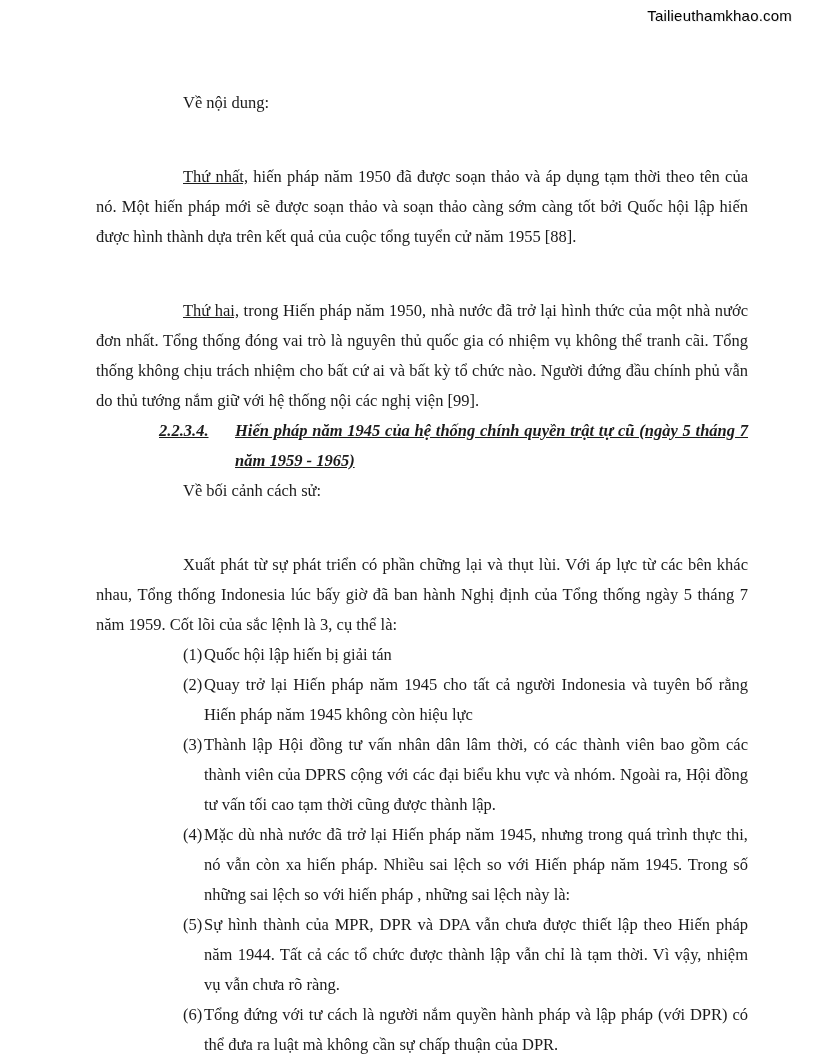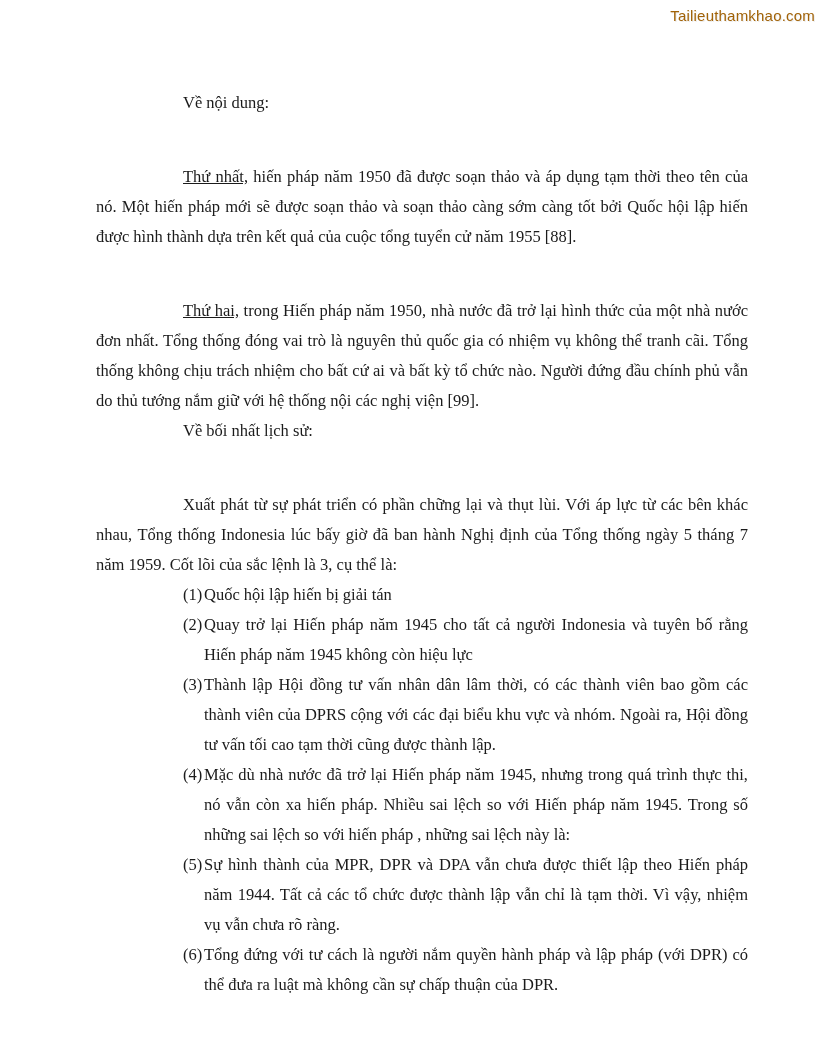--- a/index.html
+++ b/index.html
@@ -12,24 +12,24 @@
     width: 816px;
     height: 1056px;
     background: #ffffff;
     overflow: hidden;
     font-family: "Liberation Serif", "DejaVu Serif", serif;
     color: #1b1b1b;
   }
   .watermark {
     position: absolute;
     top: 7px;
-    right: 1px;
+    right: 24px;
     font-family: "Liberation Sans", "DejaVu Sans", sans-serif;
     font-size: 15px;
-    color: #a16207;
+    color: #000000;
     text-shadow: -1px -1px 0 rgba(255,255,255,0.9), 1px 1px 0 rgba(180,180,180,0.25);
     letter-spacing: 0.2px;
   }
   .content {
     position: absolute;
     top: 88px;
     left: 96px;
     width: 652px;
     font-size: 16.5px;
     line-height: 30px;
@@ -81,22 +81,26 @@
   <div class="watermark">Tailieuthamkhao.com</div>
 
   <main class="content">
 
     <p class="label-line">Về nội dung:</p>
 
     <p class="para"><span class="underline">Thứ nhất,</span><span> hiến pháp năm 1950 đã được soạn thảo và áp dụng tạm thời theo tên của nó. Một hiến pháp mới sẽ được soạn thảo và soạn thảo càng sớm càng tốt bởi Quốc hội lập hiến được hình thành dựa trên kết quả của cuộc tổng tuyển cử năm 1955 [88].</span></p>
 
     <p class="para"><span class="underline">Thứ hai,</span><span> trong Hiến pháp năm 1950, nhà nước đã trở lại hình thức của một nhà nước đơn nhất. Tổng thống đóng vai trò là nguyên thủ quốc gia có nhiệm vụ không thể tranh cãi. Tổng thống không chịu trách nhiệm cho bất cứ ai và bất kỳ tổ chức nào. Người đứng đầu chính phủ vẫn do thủ tướng nắm giữ với hệ thống nội các nghị viện [99].</span></p>
 
+    <div class="heading">
+      <span class="h-num">2.2.3.4.</span>
+      <span class="h-title">Hiến pháp năm 1945 của hệ thống chính quyền trật tự cũ (ngày 5 tháng 7 năm 1959 - 1965)</span>
+    </div>
 
-    <p class="label-line">Về bối nhất lịch sử:</p>
+    <p class="label-line">Về bối cảnh cách sử:</p>
 
     <p class="para">Xuất phát từ sự phát triển có phần chững lại và thụt lùi. Với áp lực từ các bên khác nhau, Tổng thống Indonesia lúc bấy giờ đã ban hành Nghị định của Tổng thống ngày 5 tháng 7 năm 1959. Cốt lõi của sắc lệnh là 3, cụ thể là:</p>
 
     <div class="list">
 
       <div class="li">
         <span class="num">(1)</span>
         <span class="txt">Quốc hội lập hiến bị giải tán</span>
       </div>
 

